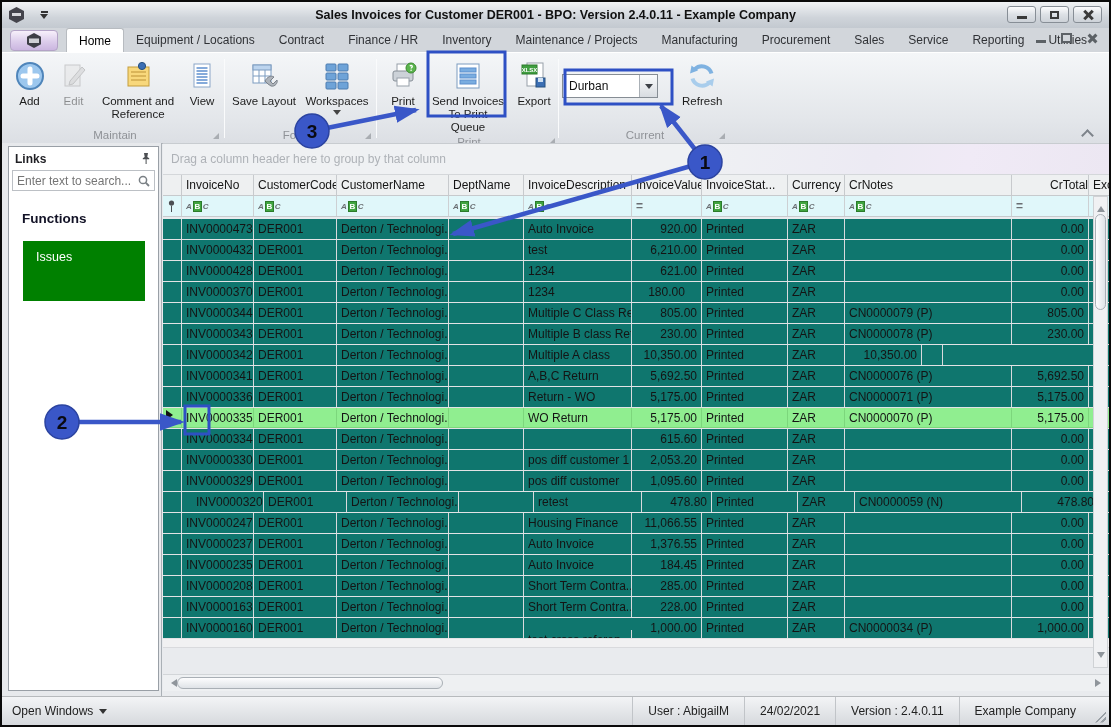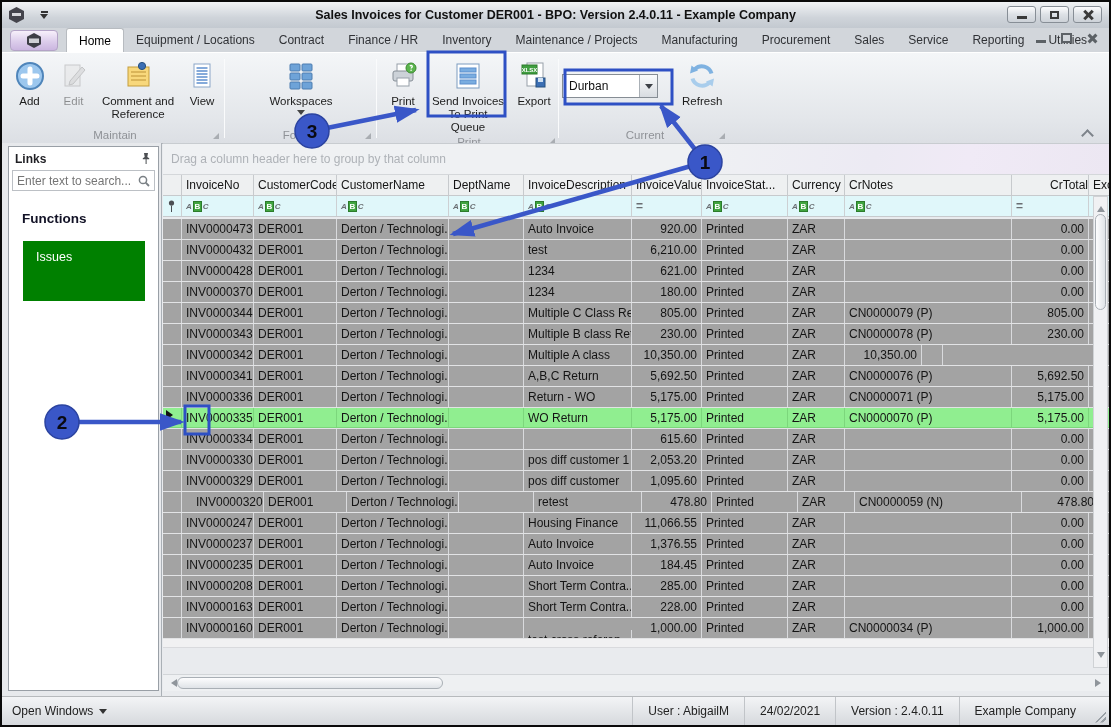--- a/index.html
+++ b/index.html
@@ -89,21 +89,21 @@
     background:linear-gradient(100deg,#eff1f3 55%,#eceaf3 75%,#f0eaf6 85%,#ece7f2);border-bottom:1px solid #d4d7da;}
   .ghead{display:flex;height:21px;background:#eef0f1;border-bottom:1px solid #c7cacd;}
   .hcell{flex:none;border-right:1px solid #c7cacd;padding:3px 0 0 4px;white-space:nowrap;overflow:hidden;color:#151515;}
   .gfilter{display:flex;height:21px;background:#e0f7fa;border-bottom:1px solid #c7cacd;}
   .fcell{flex:none;border-right:1px solid #cdd0d3;display:flex;align-items:center;padding-left:4px;overflow:hidden;}
   .abc{display:flex;align-items:center;gap:1px;font-size:8px;color:#6a6e72;font-weight:bold;}
   .abc b{width:9px;height:11px;background:#3fa43f;border:1px solid #2c7c2c;color:#fff;font-size:8px;
      display:flex;align-items:center;justify-content:center;}
   .eq{color:#6a6e72;font-weight:bold;font-size:12px;}
   .gbodyrows{margin-top:2px;}
-  .grow{display:flex;height:21px;background:#a3a3a3;border-bottom:1px solid #e2e3e5;}
+  .grow{display:flex;height:21px;background:#0f766e;border-bottom:1px solid #e2e3e5;}
   .gcell{flex:none;border-right:1px solid #d9dadd;padding:3px 4px 0 4px;white-space:nowrap;overflow:hidden;color:#141414;}
   .grow.sel{background:#90ee90;}
   .grow.sel .gcell{border-right-color:#7cd67c;border-bottom:1px solid #7cd67c;}
   .rowptr{display:block;width:0;height:0;margin:2px 0 0 3px;border:5px solid transparent;border-left:7px solid #111;}
   .gempty{height:9px;background:#f1f1f2;border-bottom:1px solid #d9dadd;}
   .vsb{position:absolute;right:1px;top:52px;width:15px;height:472px;background:#f0f1f3;border:1px solid #cfd2d5;}
   .va-up,.va-dn{position:absolute;left:3px;width:0;height:0;border:4px solid transparent;}
   .va-up{top:5px;border-bottom:6px solid #8f959b;}
   .va-dn{bottom:5px;border-top:6px solid #8f959b;}
   .vthumb{position:absolute;top:17px;left:1px;width:11px;height:96px;border:1px solid #a9afb5;border-radius:6px;
@@ -226,20 +226,31 @@
       <div class="gfoot">
           <span>Maintain</span>
           <span class="gl-corner"></span>
         </div>
     </div>
 
     <div class="vsep s1"></div>
 
     <div class="rgroup g2">
       <div class="gbody">
+        <div class="rbtn w-sav">
+          <span class="ric">
+            <svg width="34" height="34" viewBox="0 0 34 34">
+                <rect x="6" y="6" width="18" height="18" fill="#fff" stroke="#7d9cc0"></rect>
+                <rect x="6" y="6" width="18" height="5" fill="#bcd4ee" stroke="#7d9cc0"></rect>
+                <path d="M12 11v13M18 11v13M6 17h18" stroke="#7d9cc0"></path>
+                <path d="M18 22c2-4 6-6 9-4l-4 4 3 3 4-4c1 3-2 7-6 6l-3-2z" fill="#aeb4bb" stroke="#7c828a"></path>
+              </svg>
+          </span>
+          <span class="rlabel">Save Layout</span>
+        </div>
         <div class="rbtn w-wsp">
           <span class="ric">
             <svg width="34" height="34" viewBox="0 0 34 34">
                 <g fill="#6ea3d8" stroke="#4c7cb0">
                   <rect x="6" y="5" width="10" height="7" rx="1"></rect>
                   <rect x="18" y="5" width="10" height="7" rx="1"></rect>
                   <rect x="6" y="14" width="10" height="7" rx="1"></rect>
                   <rect x="18" y="14" width="10" height="7" rx="1"></rect>
                   <rect x="6" y="23" width="10" height="7" rx="1"></rect>
                   <rect x="18" y="23" width="10" height="7" rx="1"></rect>
@@ -484,21 +495,21 @@
           <div class="gcell" style="width: 77px; text-align: right;">0.00</div>
           <div class="gcell" style="width: 21px;"></div>
         </div>
         <div class="grow">
           <div class="gcell" style="width: 19px; padding: 0px;"></div>
           <div class="gcell" style="width: 72px;">INV0000370</div>
           <div class="gcell" style="width: 83px;">DER001</div>
           <div class="gcell" style="width: 112px;">Derton / Technologi...</div>
           <div class="gcell" style="width: 75px;"></div>
           <div class="gcell" style="width: 108px;">1234</div>
-          <div class="gcell" style="width: 70px; text-align: right;">180.00</div>
+          <div class="gcell" style="width: 70px; text-align: center;">180.00</div>
           <div class="gcell" style="width: 86px;">Printed</div>
           <div class="gcell" style="width: 57px;">ZAR</div>
           <div class="gcell" style="width: 167px;"></div>
           <div class="gcell" style="width: 77px; text-align: right;">0.00</div>
           <div class="gcell" style="width: 21px;"></div>
         </div>
         <div class="grow">
           <div class="gcell" style="width: 19px; padding: 0px;"></div>
           <div class="gcell" style="width: 72px;">INV0000344</div>
           <div class="gcell" style="width: 83px;">DER001</div>

